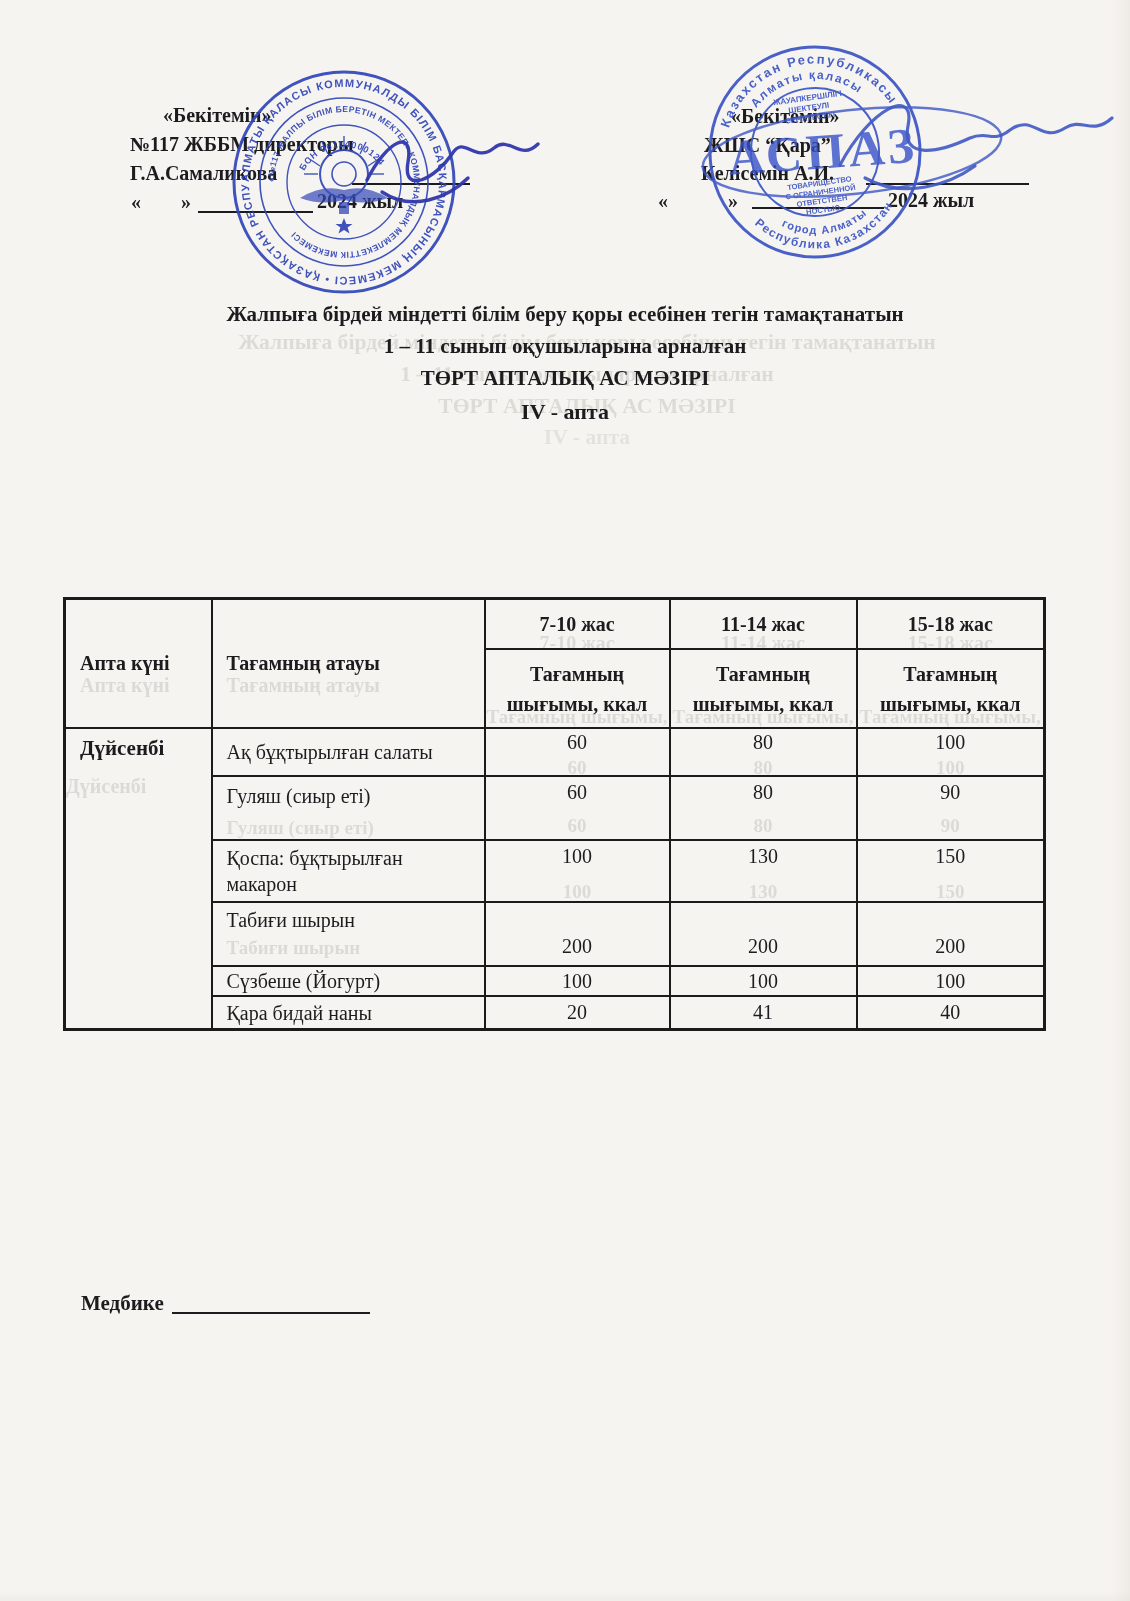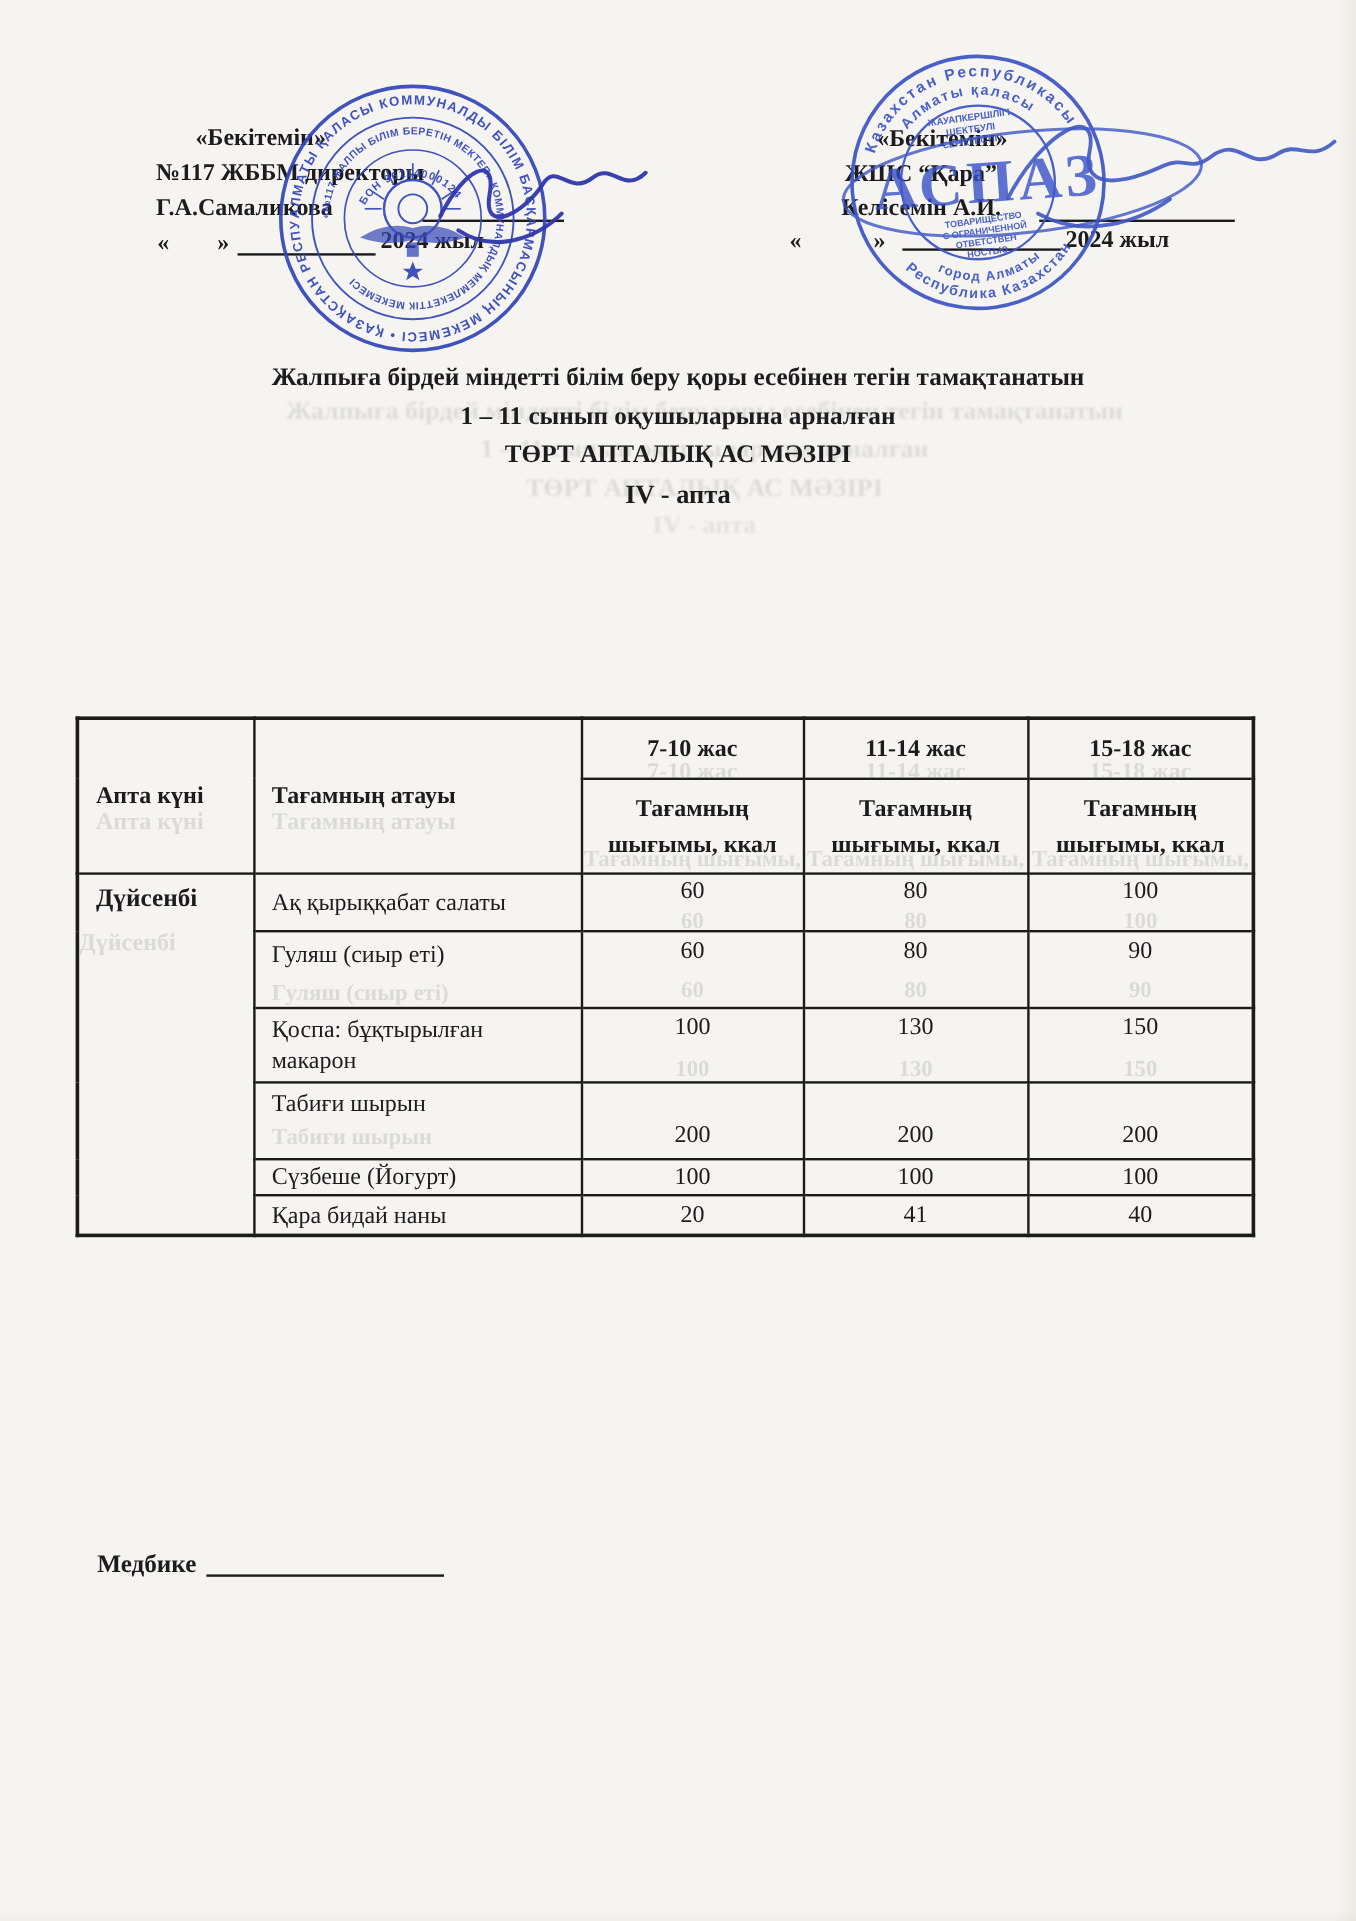--- a/index.html
+++ b/index.html
@@ -233,21 +233,21 @@
       </tr>
       <tr class="r1">
         <td rowspan="6" class="daycell">
           <div class="cw">
                 <span class="dayname">Дүйсенбі</span>
             <span class="ghost gl" style="top:46px; font-size:20px; padding-left:0;">Дүйсенбі</span>
               </div>
         </td>
         <td class="lal">
               <div class="cw">
-                <span class="dish">Ақ қырыққабат салаты</span>
+                <span class="dish">Ақ бұқтырылған салаты</span>
               </div>
             </td>
         <td class="vc">
               <div class="cw">
                 <span class="val">60</span>
           <span class="ghost" style="top:28px; font-size:19px;">60</span>
               </div>
             </td>
         <td class="vc">
               <div class="cw">

